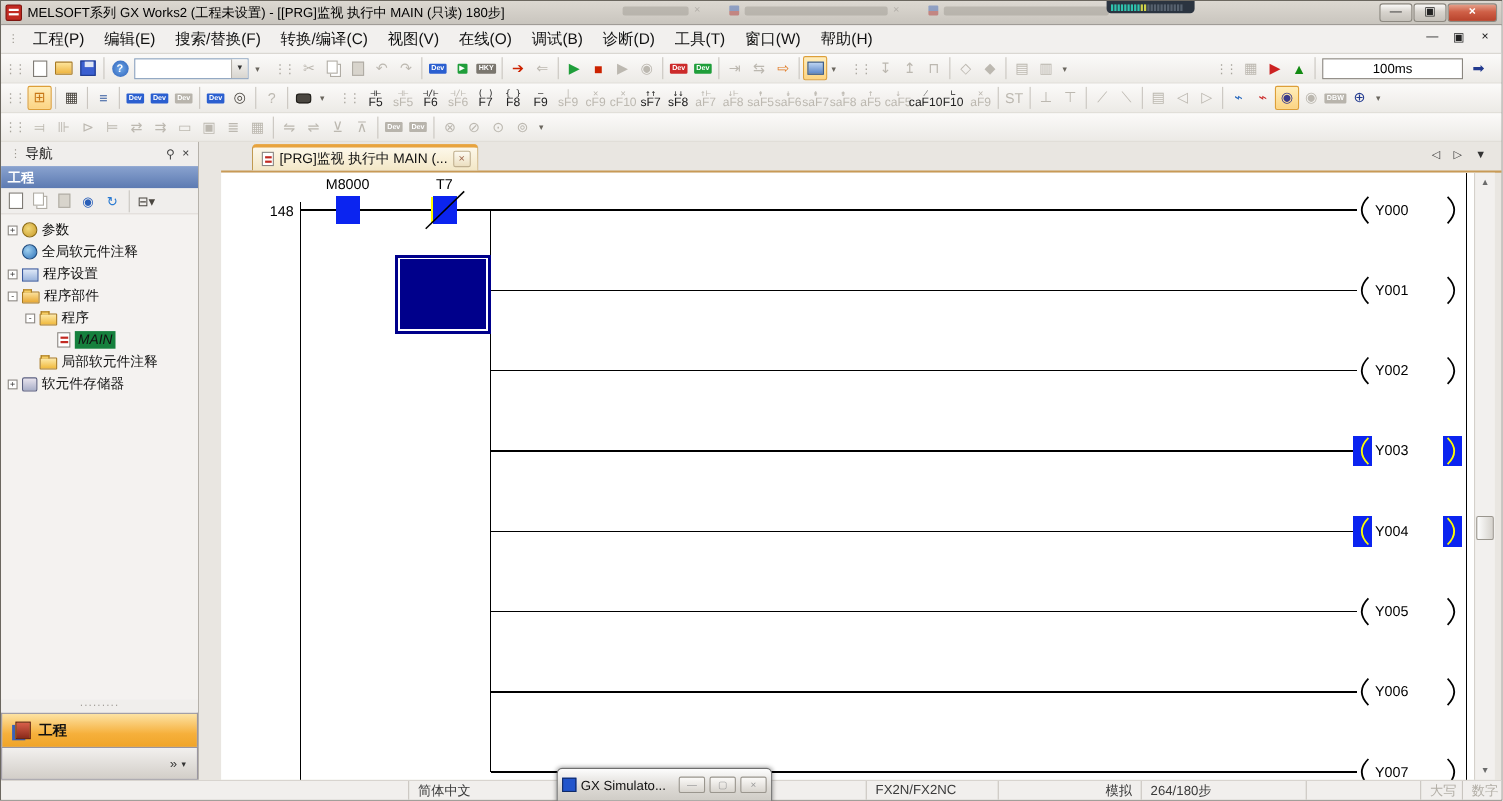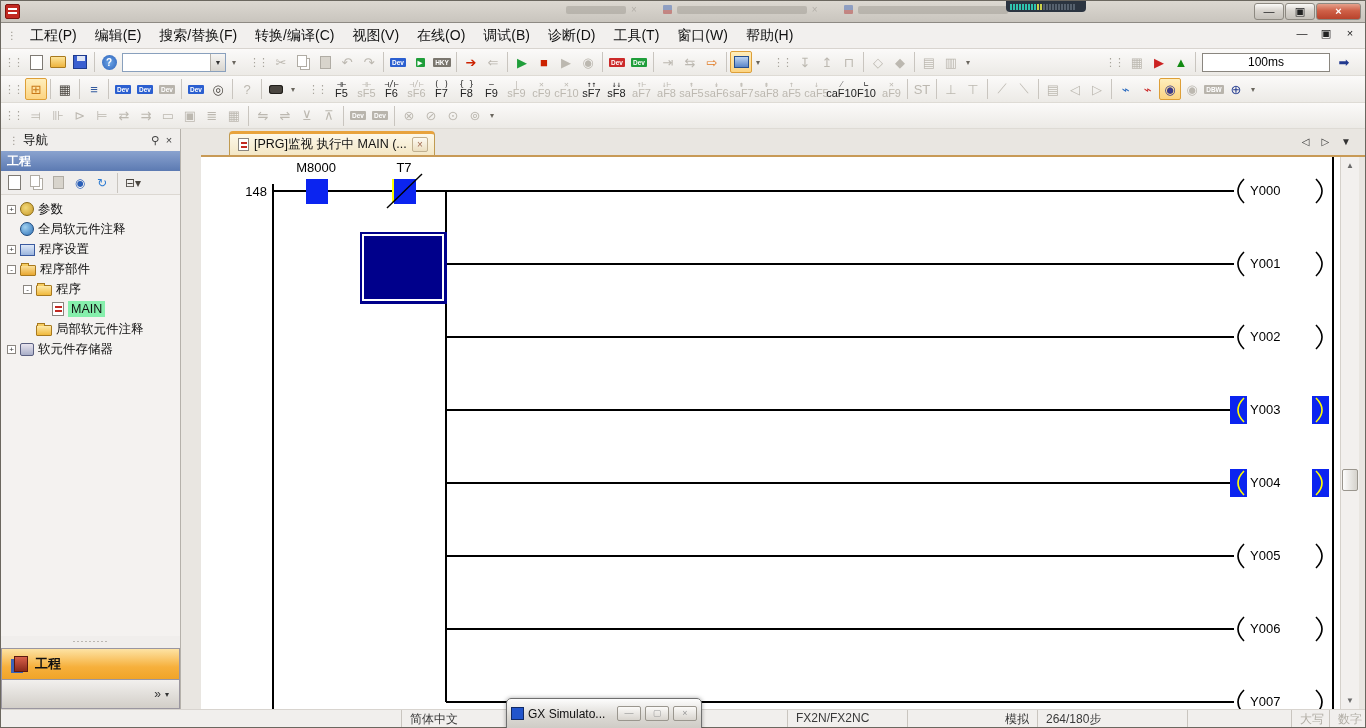--- a/index.html
+++ b/index.html
@@ -67,21 +67,21 @@
   .nav-head { height:22px; display:flex; align-items:center; padding:0 4px; }
   .nav-head .t { flex:1; font-size:12.5px; }
   .pinbox { width:14px; text-align:center; color:#444; font-size:11px; }
   .nav-sec { height:20px; background:linear-gradient(#8aa3cf,#5c7ab2); color:#fff; font-size:12px; line-height:20px; padding:0 6px; font-weight:bold; }
   .nav-tools { height:24px; display:flex; align-items:center; gap:2px; padding:0 3px; border-bottom:1px solid #dcd8d2; }
   .ntb { width:20px; height:20px; display:flex; align-items:center; justify-content:center; font-size:12px; }
   .tree { flex:1; background:#f4f2f0; padding-top:4px; overflow:hidden; }
   .titem { display:flex; align-items:center; height:20px; font-size:12.5px; gap:4px; }
   .exp { width:9px; height:9px; border:1px solid #8a8680; background:#fff; font-size:8px; line-height:7px; text-align:center; color:#333; flex:none; }
   .noexp { width:9px; flex:none; }
-  .tlbl.sel { background:#86efac; padding:1px 3px; }
+  .tlbl.sel { background:#15803d; padding:1px 3px;font-style:italic; }
   .tico { width:16px; height:14px; flex:none; position:relative; }
   .tico.fold, .tico.parts { width:16px; height:11px; background:linear-gradient(#fde9a8,#f0b93c); border:1px solid #a8791e; border-radius:1px; margin-top:2px; }
   .tico.fold::before, .tico.parts::before { content:""; position:absolute; top:-3px; left:0; width:6px; height:2px; background:#f6cd62; border:1px solid #a8791e; border-bottom:none; }
   .tico.parts { background:linear-gradient(#fbe09a,#e8a832); }
   .tico.param { background:radial-gradient(circle at 40% 40%, #f2d878, #c89a2a); border-radius:50%; border:1px solid #8a6a14; width:14px; height:14px; }
   .tico.comment { background:radial-gradient(circle at 35% 35%, #9fd0f0, #2f72b8); border-radius:50%; border:1px solid #1d4a7e; width:14px; height:14px; }
   .tico.setting { width:15px; height:12px; background:linear-gradient(#dfe9f8,#9ab4dd); border:1px solid #3a5a9f; margin-top:1px; }
   .tico.memory { width:14px; height:13px; background:linear-gradient(#e8e4ee,#a8aec8); border:1px solid #5a5f80; border-radius:2px; }
   .tico.main-prog { width:12px; height:14px; background:#fff; border:1px solid #8a8680; }
   .tico.main-prog::before { content:""; position:absolute; left:2px; top:3px; width:7px; height:2px; background:#c22a22; box-shadow:0 4px 0 #c22a22; }
@@ -121,20 +121,21 @@
   .simwin .stitle { font-size:12px; flex:1; white-space:nowrap; overflow:hidden; }
   .simbtn { width:24px; height:15px; border:1px solid #9a968e; border-radius:2px; background:linear-gradient(#fbfaf8,#d8d4ce); font-size:9px; color:#9a9a9a; text-align:center; line-height:13px; flex:none; }
 </style>
 </head>
 <body>
 
 <div id="app">
 
   <div class="titlebar">
     <div class="app-icon"></div>
+    <div class="title-text">MELSOFT系列 GX Works2 (工程未设置) - [[PRG]监视 执行中 MAIN (只读) 180步]</div>
     <div class="ghosts">
       <div class="ghost">
           <span class="gbar" style="width:60px"></span>
           <span style="color:#8a8680;font-size:10px">×</span>
         </div>
       <div class="ghost">
           <span class="gi"></span>
           <span class="gbar" style="width:130px"></span>
           <span style="color:#8a8680;font-size:10px">×</span>
         </div>
@@ -609,21 +610,21 @@
               <div class="vthumb"></div>
             </div>
           <div class="varr">▼</div>
         </div>
       </div>
     </div>
   </div>
 
   <div class="statusbar" id="statusbar">
       <div class="sspacer"></div>
-      <div class="scell" style="width: 106px;">简体中文</div>
+      <div class="scell" style="width: 136px;">简体中文</div>
       <div class="scell" style="width: 90px;">无标签</div>
       <div style="width: 190px;"></div>
       <div class="scell" style="width: 120px;">FX2N/FX2NC</div>
       <div class="scell" style="width: 130px; text-align: right;">模拟</div>
       <div class="scell" style="width: 150px;">264/180步</div>
       <div class="scell" style="width: 104px;"></div>
       <div class="scell gray" style="width: 38px;">大写</div>
       <div class="scell gray" style="width: 36px;">数字</div>
     </div>
 

